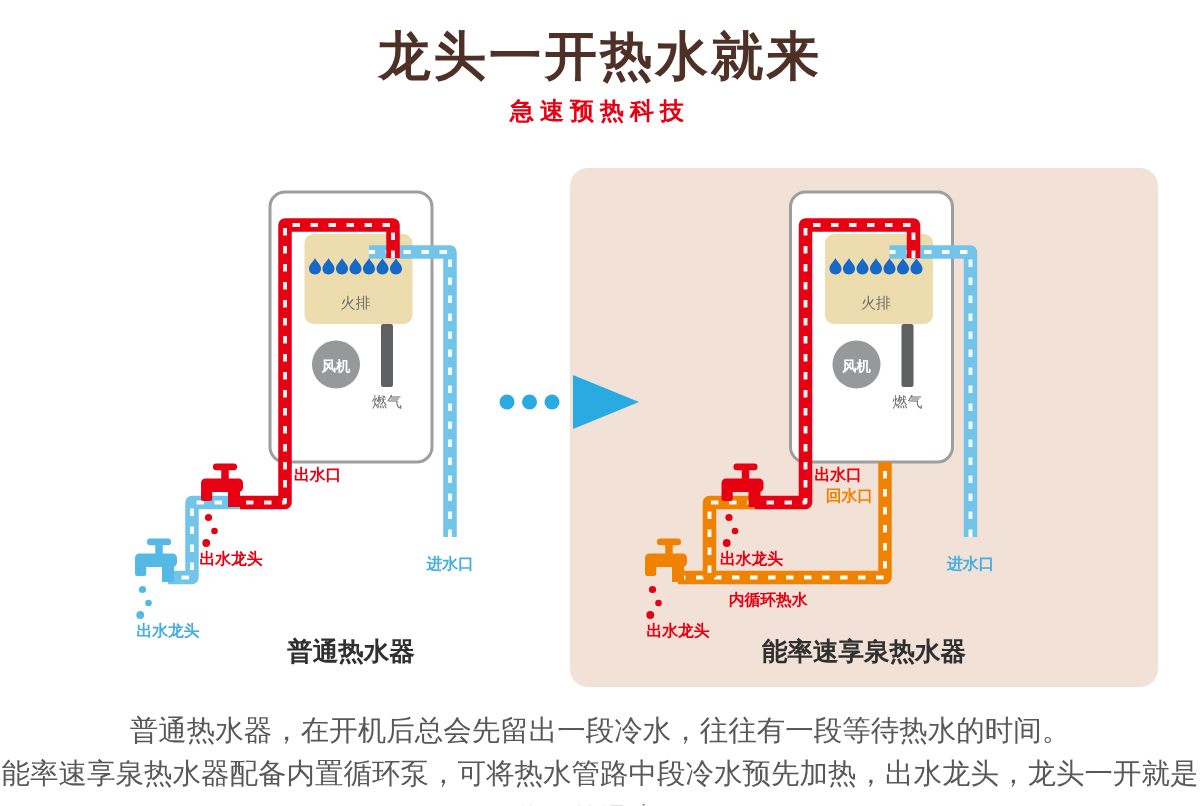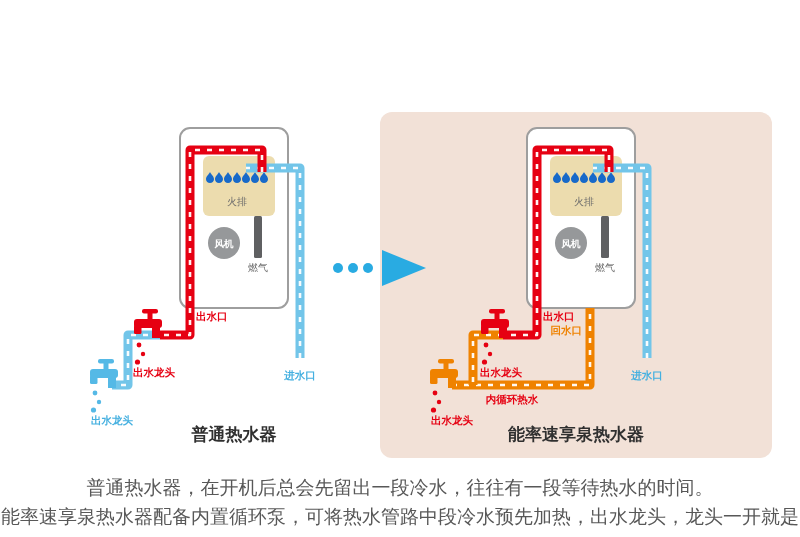--- a/index.html
+++ b/index.html
@@ -139,19 +139,21 @@
       <text x="543" y="320" class="lbl" fill="#e60012">出水口</text>
       <text x="582" y="334" text-anchor="end" class="lbl" fill="#ef8200">回水口</text>
       <text x="501" y="376" text-anchor="middle" class="lbl" fill="#e60012">出水龙头</text>
       <text x="512" y="403" text-anchor="middle" class="lbl" fill="#e60012">内循环热水</text>
       <text x="452" y="424" text-anchor="middle" class="lbl" fill="#e60012">出水龙头</text>
       <text x="647" y="379" text-anchor="middle" class="lbl" fill="#45b0e0">进水口</text>
       <text x="576" y="440" text-anchor="middle" class="caption">能率速享泉热水器</text>
     </g>
   </svg>
 
+  <h1 class="page-title">龙头一开热水就来</h1>
+  <div class="page-subtitle">急速预热科技</div>
 
   <div class="footer">
     <div>普通热水器，在开机后总会先留出一段冷水，往往有一段等待热水的时间。</div>
     <div>能率速享泉热水器配备内置循环泵，可将热水管路中段冷水预先加热，出水龙头，龙头一开就是你要的温度。</div>
   </div>
 
 </div>
 
 </body></html>

